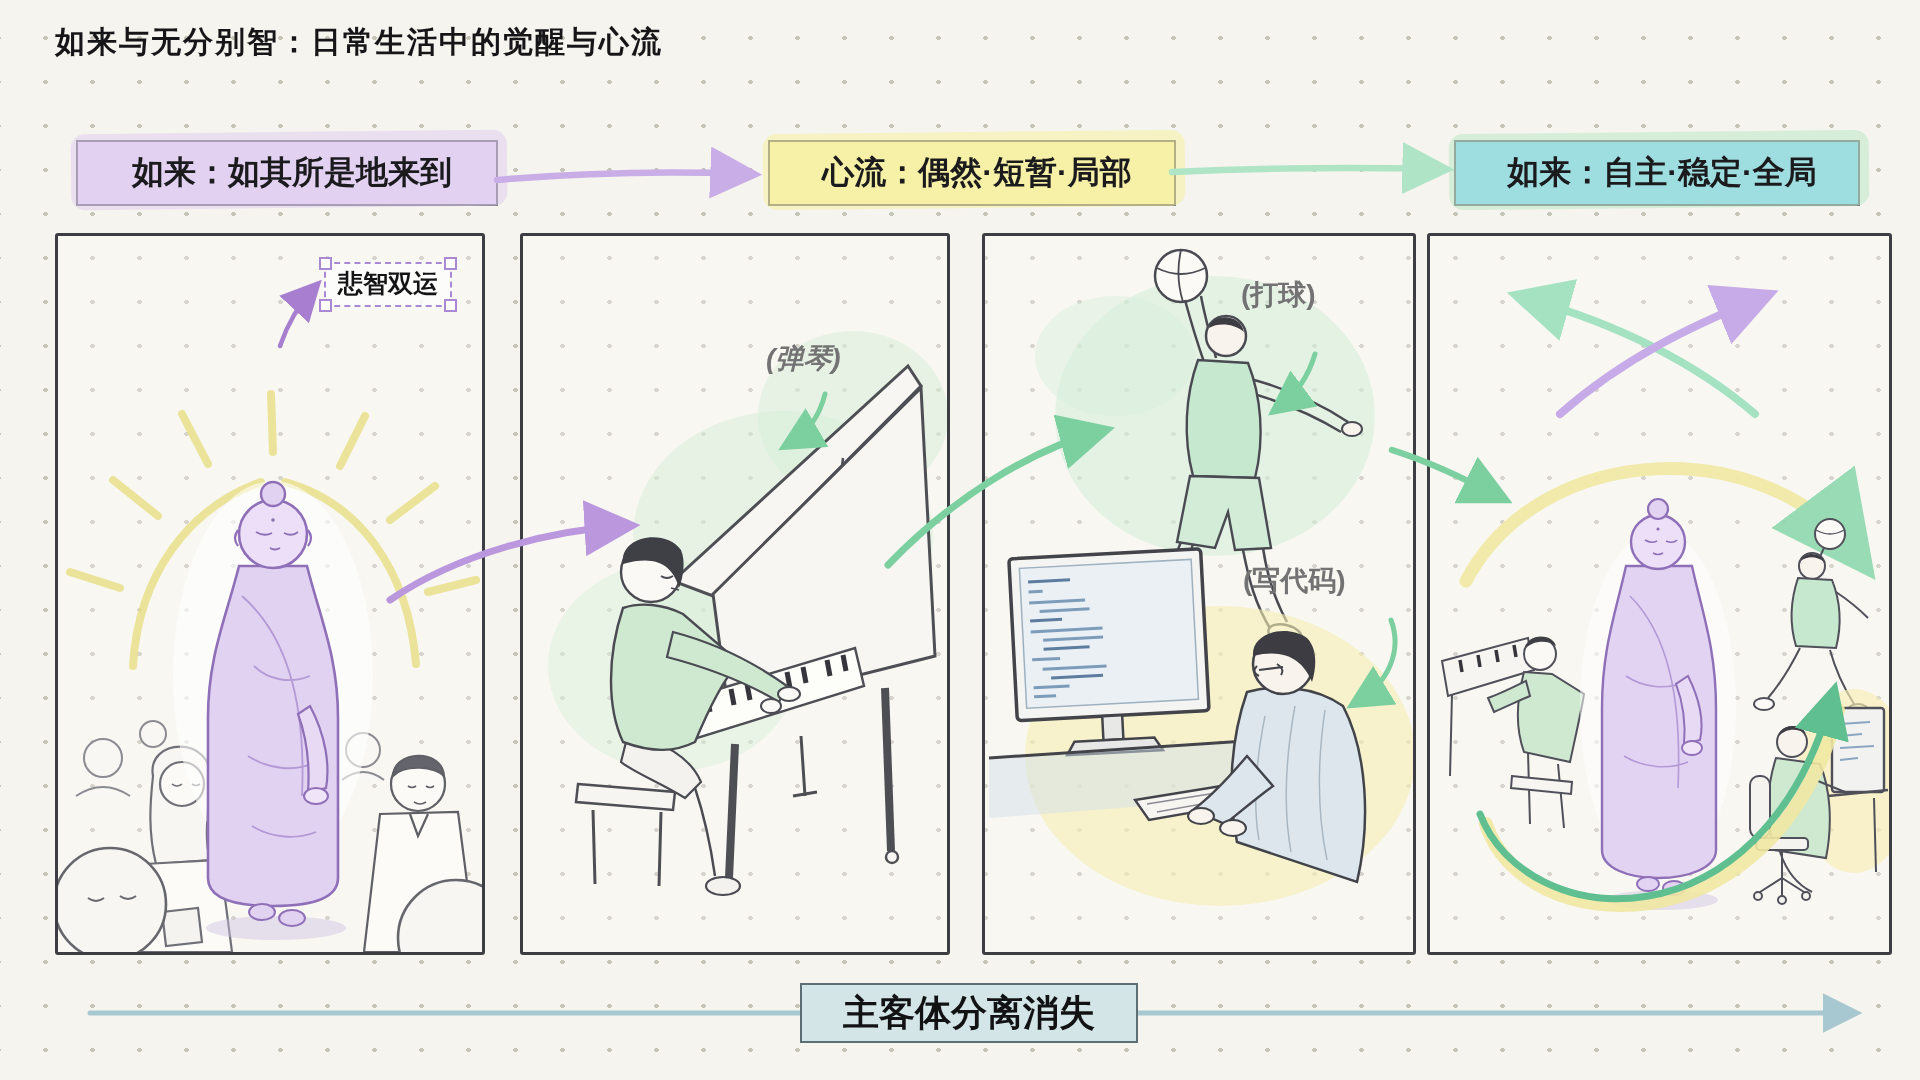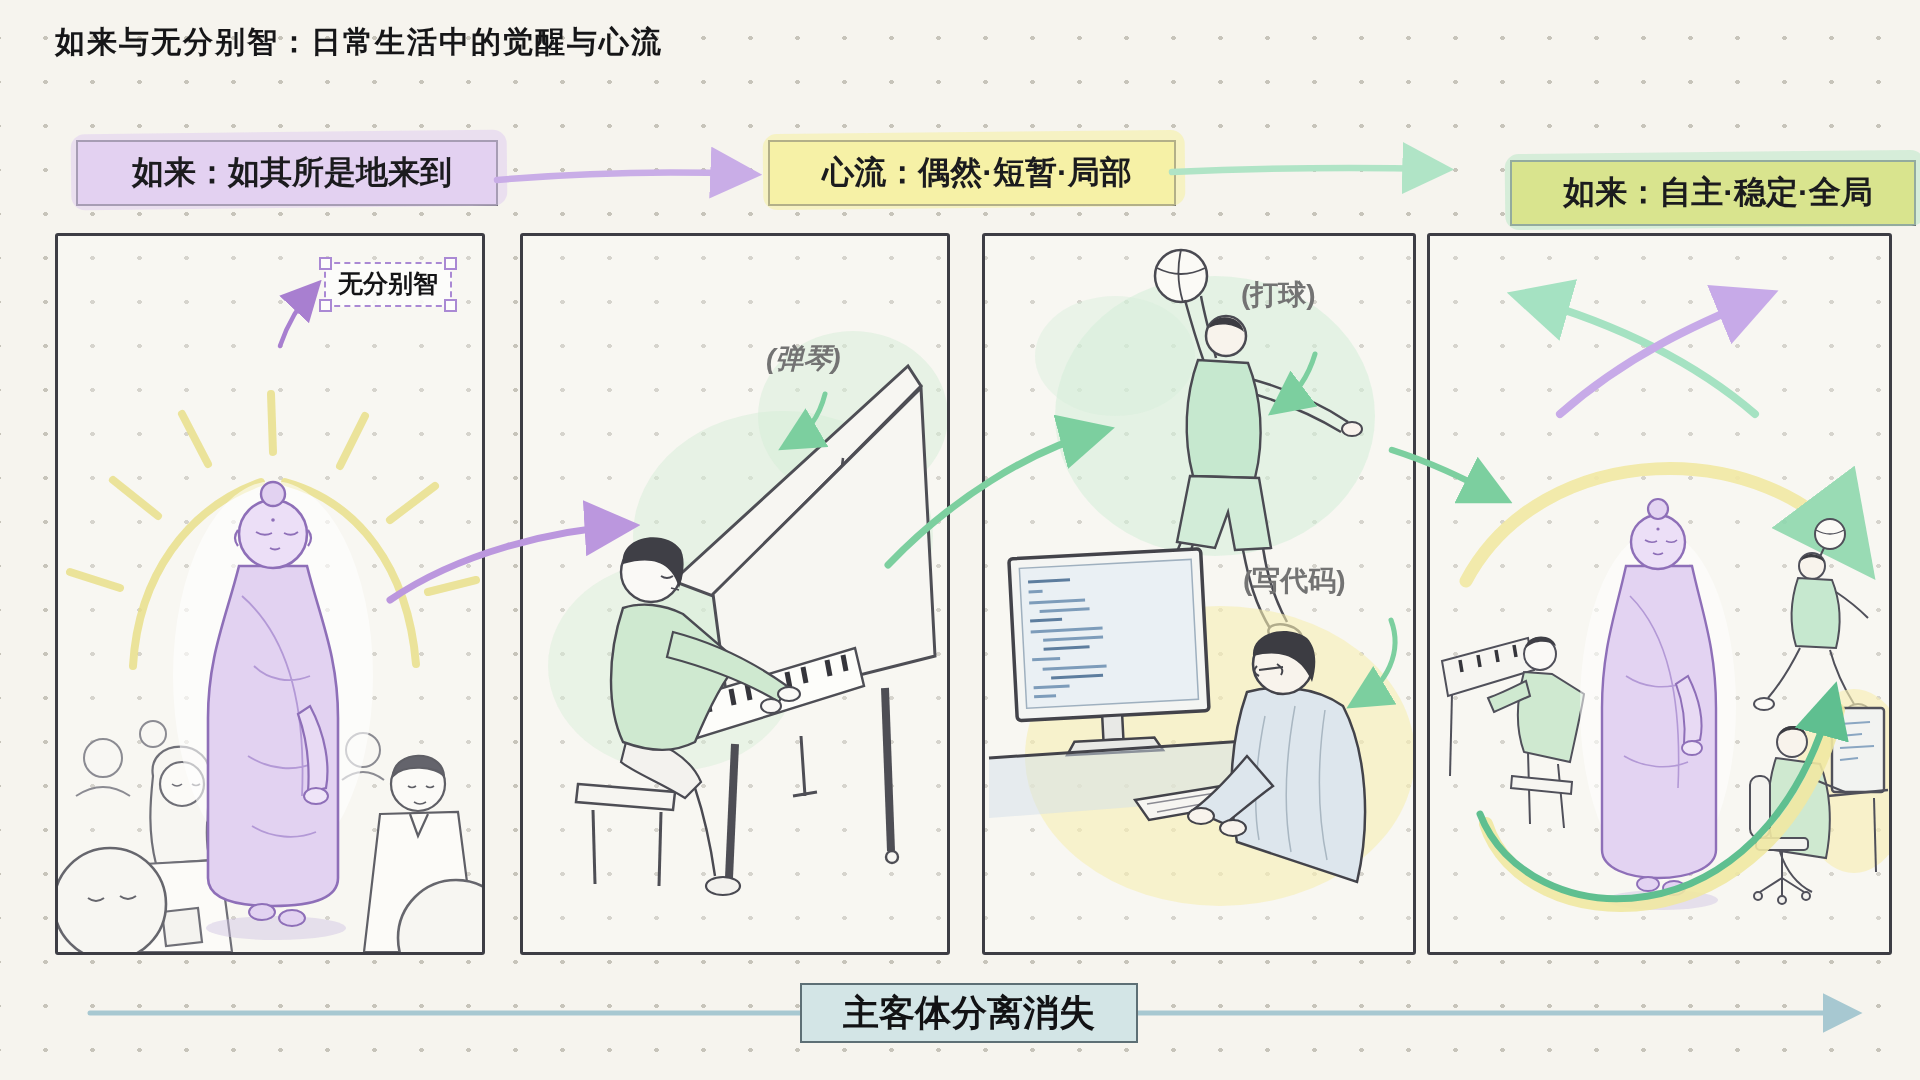--- a/index.html
+++ b/index.html
@@ -18,21 +18,21 @@
   .stage{
     position:absolute;top:140px;height:62px;display:flex;align-items:center;justify-content:center;
     border:2px solid #63636a;font-size:32px;font-weight:800;white-space:nowrap;z-index:4;padding-left:10px;
   }
   .stage::before{content:'';position:absolute;left:-7px;right:-11px;top:-10px;bottom:-4px;
     border-radius:14px;transform:rotate(-.6deg);z-index:-1;opacity:.55;}
   .stage1{left:76px;width:408px;background:#e6d6f2;}
   .stage1::before{background:#e0cdf0;}
   .stage2{left:768px;width:394px;background:#f6f2ad;}
   .stage2::before{background:#f5f0a0;}
-  .stage3{left:1510px;width:392px;background:#fde047;margin-top:20px;}
+  .stage3{left:1454px;width:392px;background:#7dd3fc;}
   .stage3::before{background:#bce7c9;}
   .panel{
     position:absolute;top:233px;height:716px;border:3px solid #3d3d44;border-radius:3px;
     background:rgba(255,255,255,.28);z-index:1;
   }
   .panel svg{position:absolute;left:0;top:0;}
   #panel1{left:55px;width:424px;}
   #panel2{left:520px;width:424px;}
   #panel3{left:982px;width:428px;}
   #panel4{left:1427px;width:459px;}
@@ -137,21 +137,21 @@
       <ellipse cx="204" cy="676" rx="13" ry="8" fill="#e2d2f1" stroke="#8e6fb8" stroke-width="2"></ellipse>
       <ellipse cx="234" cy="682" rx="13" ry="8" fill="#e2d2f1" stroke="#8e6fb8" stroke-width="2"></ellipse>
     </g>
     <path d="M222,110 C231,84 243,66 256,52" fill="none" stroke="#a87fd0" stroke-width="4.5" stroke-linecap="round" marker-end="url(#m1p)"></path>
   </svg>
   <div class="wisdom-tag">
     <span class="handle tl"></span>
     <span class="handle tr"></span>
     <span class="handle bl"></span>
     <span class="handle br"></span>
-    <span>无分别智</span>
+    <span>悲智双运</span>
   </div>
 </section>
 
 <section class="panel" id="panel2">
   <svg width="424" height="716" viewBox="0 0 424 716">
     <defs>
       <marker id="m2g" markerWidth="9" markerHeight="9" refX="6.5" refY="4.5" orient="auto">
           <path d="M0,0 L9,4.5 L0,9 Z" fill="#7ccf9f"></path>
         </marker>
     </defs>

